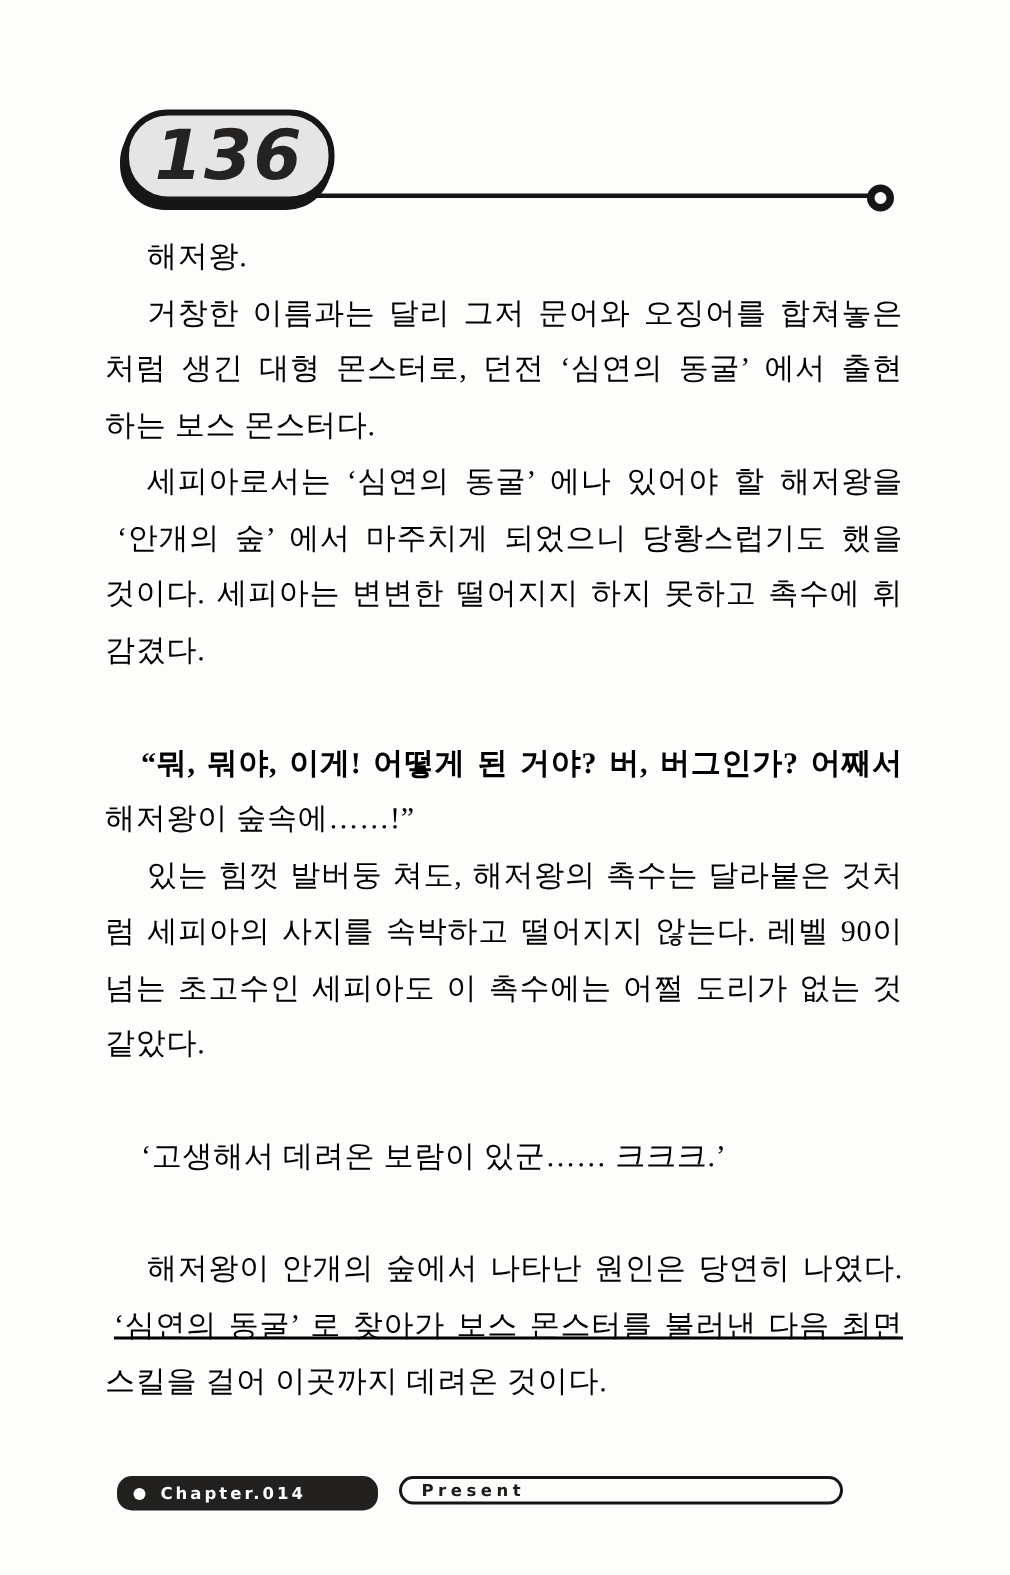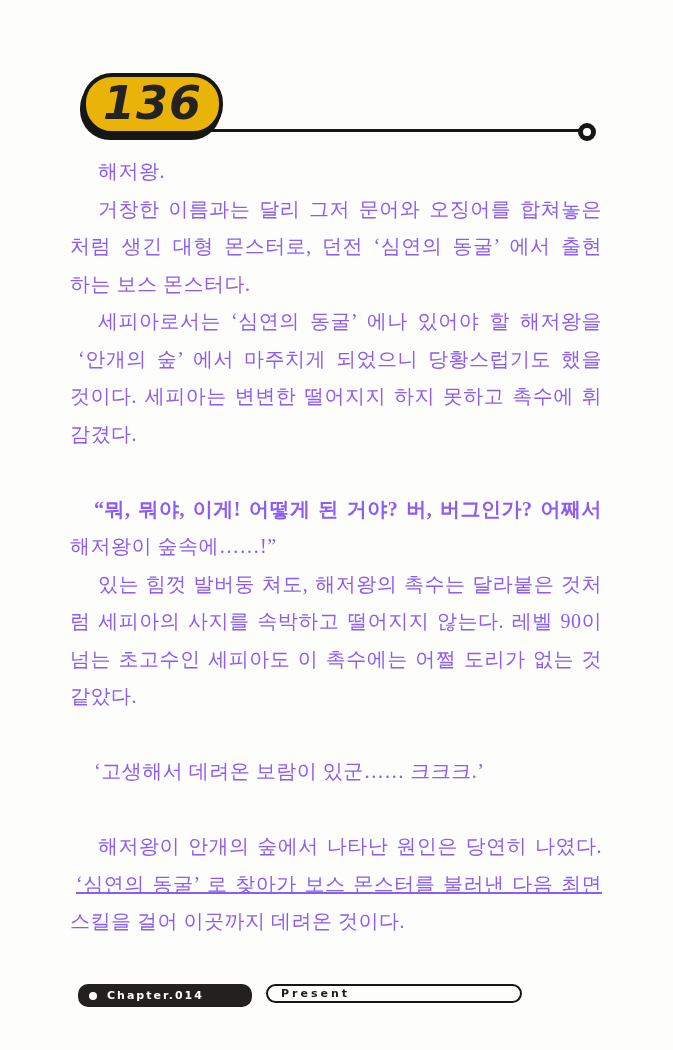--- a/index.html
+++ b/index.html
@@ -14,21 +14,21 @@
     height: 1050px;
     background: #fdfdfc;
     overflow: hidden;
   }
 
   
   .page-number-badge {
     position: absolute;
     left: 82px; top: 73px;
     width: 141px; height: 62px;
-    background: #eab308;
+    background: #e5e5e5;
     border: 4px solid #161616;
     border-radius: 30px;
     box-shadow: -2px 5px 0 0 #161616;
     display: flex;
     align-items: flex-start;
     justify-content: center;
     z-index: 2;
   }
   .page-number {
     font-family: "DejaVu Sans", "Liberation Sans", sans-serif;
@@ -54,21 +54,21 @@
     border-radius: 50%;
     background: #fdfdfc;
     z-index: 1;
   }
 
   
   .body-text {
     position: absolute;
     left: 70px; top: 153px;
     width: 532px;
-    color: #8b5cf6;
+    color: #000000;
   }
   .line {
     height: 37.5px;
     line-height: 37.5px;
     font-size: 20px;
     letter-spacing: 0.5px;
     white-space: normal;
     overflow: hidden;
   }
   .line.just {
@@ -98,21 +98,21 @@
     font-size: 11px;
     font-weight: 700;
     letter-spacing: 2px;
     color: #ffffff;
     margin-left: 10px;
     white-space: nowrap;
   }
   .present-pill {
     position: absolute;
     left: 266px; top: 984px;
-    width: 256px; height: 19px;
+    width: 296px; height: 19px;
     background: #fdfdfc;
     border: 2px solid #161616;
     border-radius: 10px;
     display: flex;
     align-items: center;
   }
   .present-label {
     font-family: "DejaVu Sans", "Liberation Sans", sans-serif;
     font-size: 11px;
     font-weight: 700;

